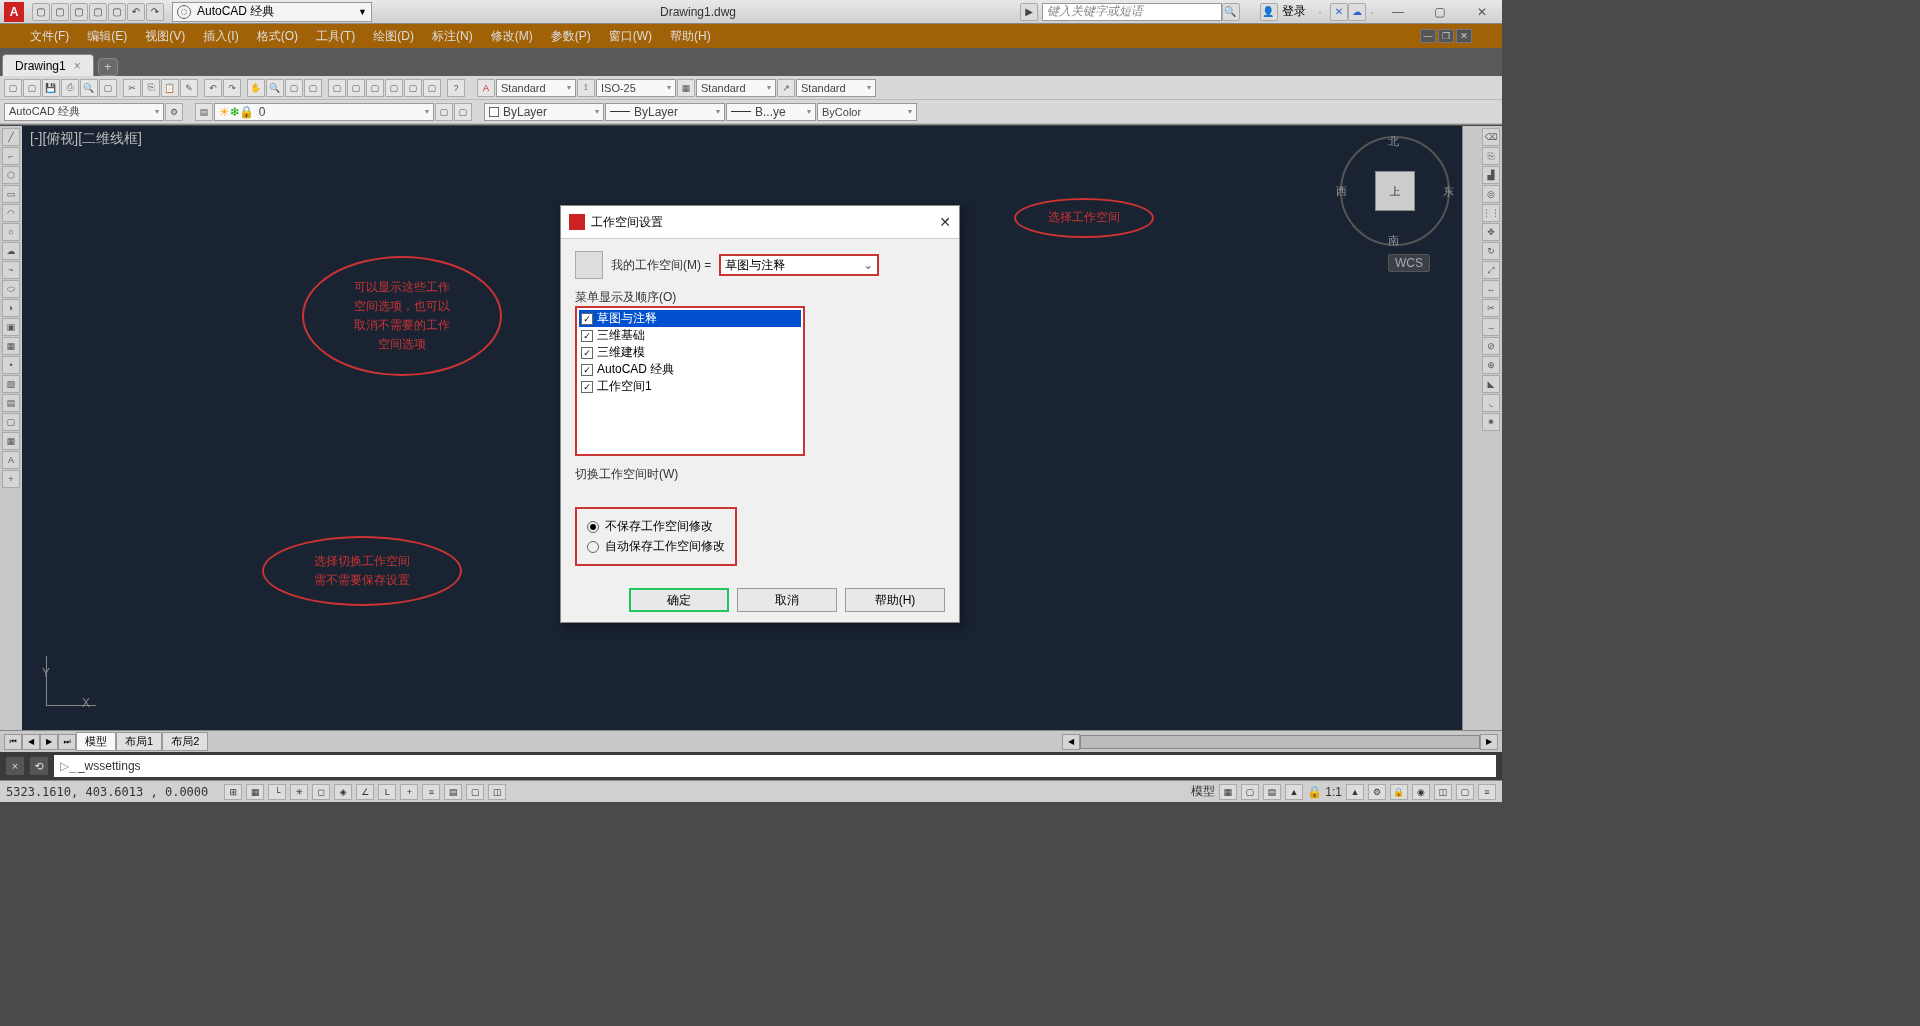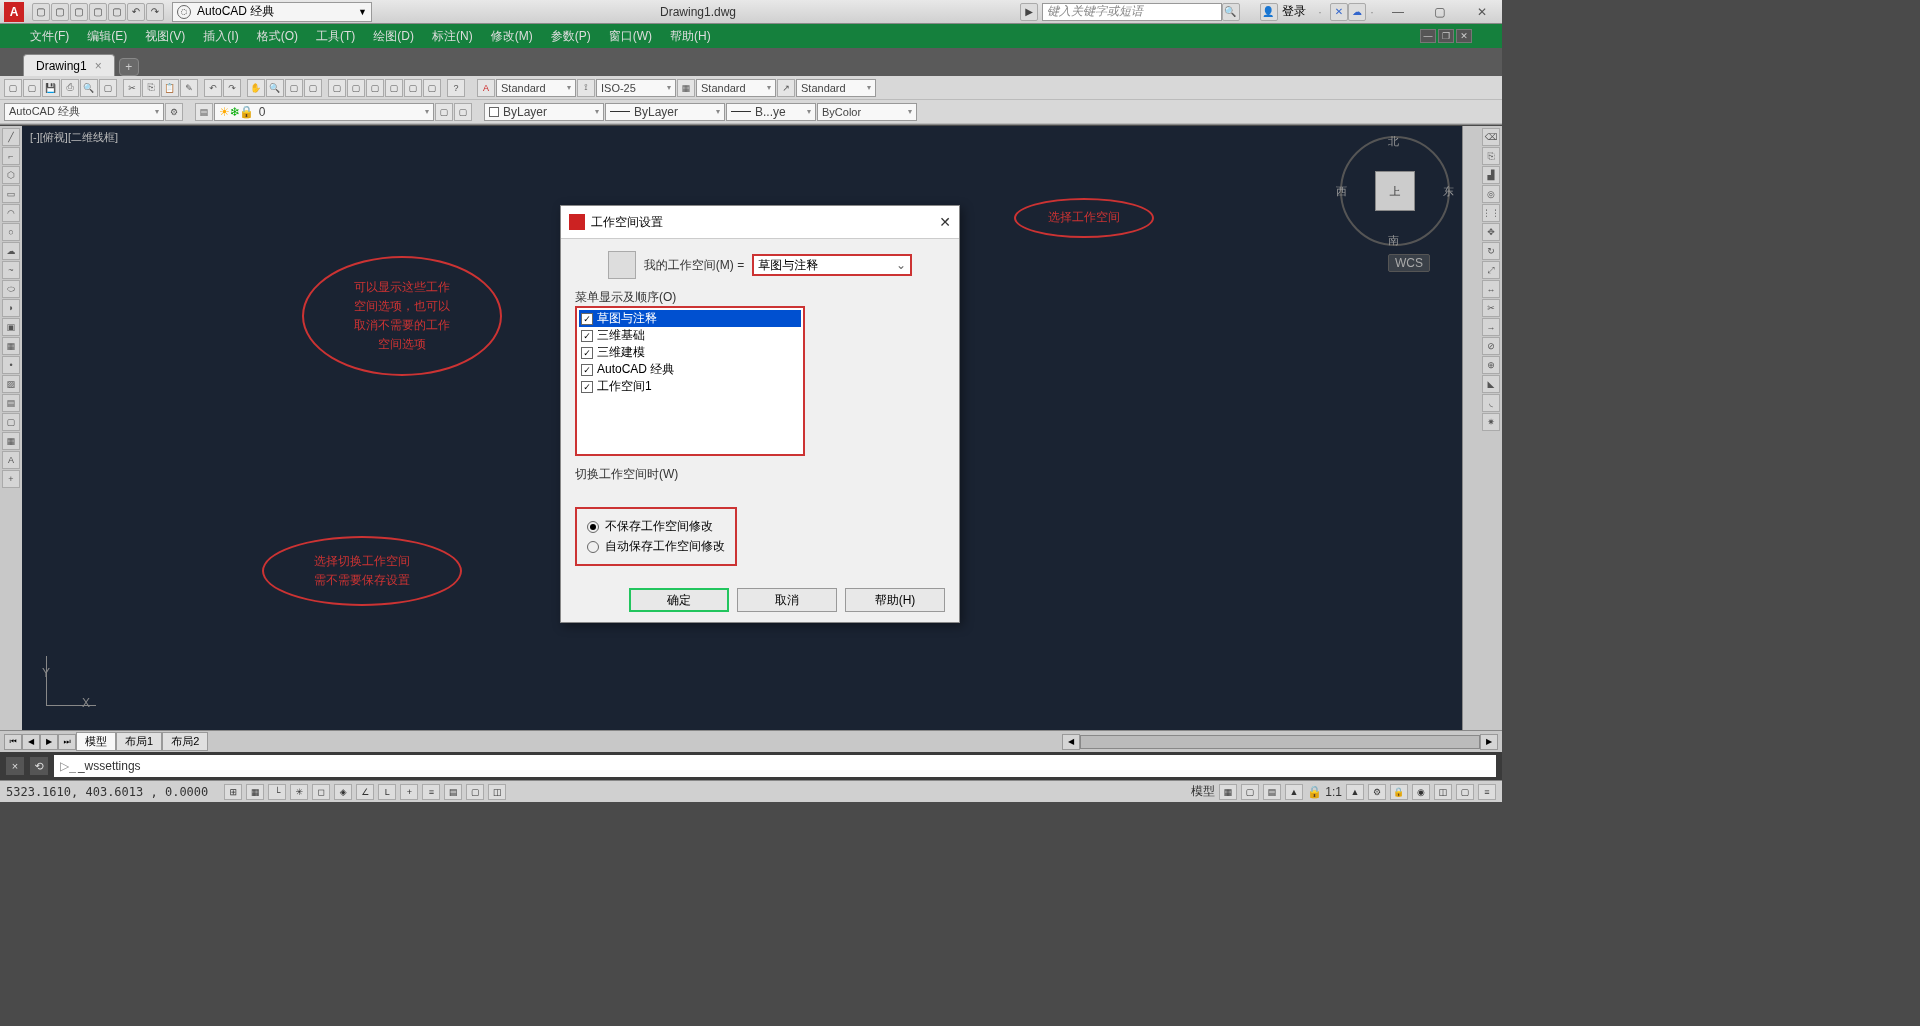--- a/index.html
+++ b/index.html
@@ -12,45 +12,45 @@
 .qat-btn { width:18px; height:18px; background:#ddd; border:1px solid #aaa; border-radius:2px; display:flex; align-items:center; justify-content:center; font-size:10px; color:#444; }
 .ws-dd { display:flex; align-items:center; background:#f5f5f5; border:1px solid #999; height:20px; margin:0 4px; padding:0 4px; }
 .gear { width:14px; height:14px; border:1px solid #666; border-radius:50%; position:relative; }
 .gear::after{content:"";position:absolute;inset:3px;border:1px dotted #666;border-radius:50%;}
 .title-doc { flex:1; text-align:center; color:#333; }
 .search-box { width:180px; height:18px; background:#fff; border:1px solid #999; font-style:italic; color:#888; padding:0 4px; display:flex; align-items:center; }
 .win-btns { display:flex; gap:2px; margin-left:auto; }
 .win-btn { width:40px; height:20px; display:flex; align-items:center; justify-content:center; color:#555; }
 
 
-.menubar { height:24px; background:#15803d; display:flex; align-items:center; padding:0 30px; gap:18px; color:#ddd; }
+.menubar { height:24px; background:#a16207; display:flex; align-items:center; padding:0 30px; gap:18px; color:#ddd; }
 .menu-item { cursor:pointer; }
 .doc-btns { margin-left:auto; display:flex; gap:2px; }
 .doc-btn { width:16px; height:14px; background:#555; border:1px solid #777; font-size:9px; display:flex; align-items:center; justify-content:center; color:#ccc;}
 
 
-.doctabs-wrap { height:28px; background:#5a5a5a; display:flex; align-items:flex-end; padding-left:23px; }
+.doctabs-wrap { height:28px; background:#5a5a5a; display:flex; align-items:flex-end; padding-left:2px; }
 .doctab { background:#e8e8e8; border:1px solid #888; border-bottom:none; border-radius:4px 4px 0 0; padding:3px 12px; display:flex; align-items:center; gap:8px; height:22px; }
 .doctab-x { color:#888; cursor:pointer; }
 .newtab { width:20px; height:18px; background:#6a6a6a; border:1px solid #888; border-radius:4px; margin-left:4px; display:flex; align-items:center; justify-content:center; color:#ccc; }
 
 
 .toolbars { background:#d8d8d8; border-bottom:1px solid #888; }
 .tb-row { height:24px; display:flex; align-items:center; gap:1px; padding:0 4px; border-bottom:1px solid #bbb; }
 .tb-btn { width:18px; height:18px; background:#e5e5e5; border:1px solid #aaa; display:flex; align-items:center; justify-content:center; font-size:9px; color:#555; }
 .tb-sep { width:4px; }
 .tb-dd { background:#f8f8f8; border:1px solid #999; height:18px; padding:0 4px; display:flex; align-items:center; min-width:80px; font-size:11px; color:#444; }
 .tb-dd::after{content:"▾"; margin-left:auto; color:#888; font-size:8px;}
 
 
 .workarea { position:absolute; top:126px; left:0; right:0; bottom:72px; display:flex; }
 .ltoolbar,.rtoolbar { width:22px; background:#c8c8c8; display:flex; flex-direction:column; gap:1px; padding:2px 1px; }
 .side-btn { width:18px; height:18px; background:#d5d5d5; border:1px solid #aaa; margin:0 auto; font-size:9px; display:flex; align-items:center; justify-content:center; color:#555; }
 .canvas { flex:1; background:#1a2332; position:relative; overflow:hidden; }
-.viewlabel { position:absolute; top:4px; left:8px; color:#bbb; font-size:11px; }
+.viewlabel { position:absolute; top:4px; left:8px; color:#bbb; font-size:14px; }
 
 
 .viewcube { position:absolute; top:10px; right:30px; width:110px; height:110px; }
 .vc-ring { position:absolute; inset:0; border:2px solid #555; border-radius:50%; }
 .vc-face { position:absolute; top:35px; left:35px; width:40px; height:40px; background:#ccc; border:1px solid #888; display:flex; align-items:center; justify-content:center; color:#333; font-size:11px; }
 .vc-dir { position:absolute; color:#999; font-size:11px; }
 .wcs-chip { position:absolute; top:128px; right:50px; background:#3a4048; color:#aaa; padding:1px 6px; border:1px solid #555; font-size:12px; border-radius:2px; }
 
 
 .ucs { position:absolute; bottom:20px; left:20px; color:#888; }
@@ -61,21 +61,21 @@
 
 .anno-ellipse { position:absolute; border:2px solid #c33; border-radius:50%; display:flex; align-items:center; justify-content:center; color:#c33; text-align:center; line-height:1.6; padding:8px; }
 .arrow { stroke:#c33; fill:none; stroke-width:2; }
 
 
 .dialog { position:absolute; top:205px; left:560px; width:400px; background:#f0f0f0; border:1px solid #888; box-shadow:3px 3px 10px rgba(0,0,0,.4); }
 .dlg-title { height:28px; background:#fff; display:flex; align-items:center; padding:16px 8px; border-bottom:1px solid #ccc; }
 .dlg-title-icon { width:16px; height:16px; background:#c22; margin-right:6px; }
 .dlg-x { margin-left:auto; font-size:14px; cursor:pointer; color:#333; }
 .dlg-body { padding:12px 14px; }
-.dlg-row { display:flex; align-items:center; margin-bottom:10px;justify-content:center; }
+.dlg-row { display:flex; align-items:center; margin-bottom:10px; }
 .dlg-ico { width:28px; height:28px; background:#ddd; border:1px solid #aaa; margin-right:8px; }
 .dlg-select { border:2px solid #c33; background:#fff; height:22px; padding:0 4px; display:flex; align-items:center; width:160px; }
 .dlg-select::after{content:"⌄";margin-left:auto;color:#666;}
 .dlg-label { color:#333; }
 .dlg-listarea { display:flex; gap:10px; }
 .dlg-list { border:2px solid #c33; background:#fff; width:230px; height:150px; padding:2px; }
 .dlg-list-item { display:flex; align-items:center; gap:4px; padding:0 2px; font-family:SimSun; font-size:12px; }
 .dlg-list-item.sel { background:#0050d0; color:#fff; }
 .chk { width:12px; height:12px; border:1px solid #666; display:flex; align-items:center; justify-content:center; font-size:9px; background:#fff; color:#000;}
 .dlg-btncol { display:flex; flex-direction:column; gap:8px; }

